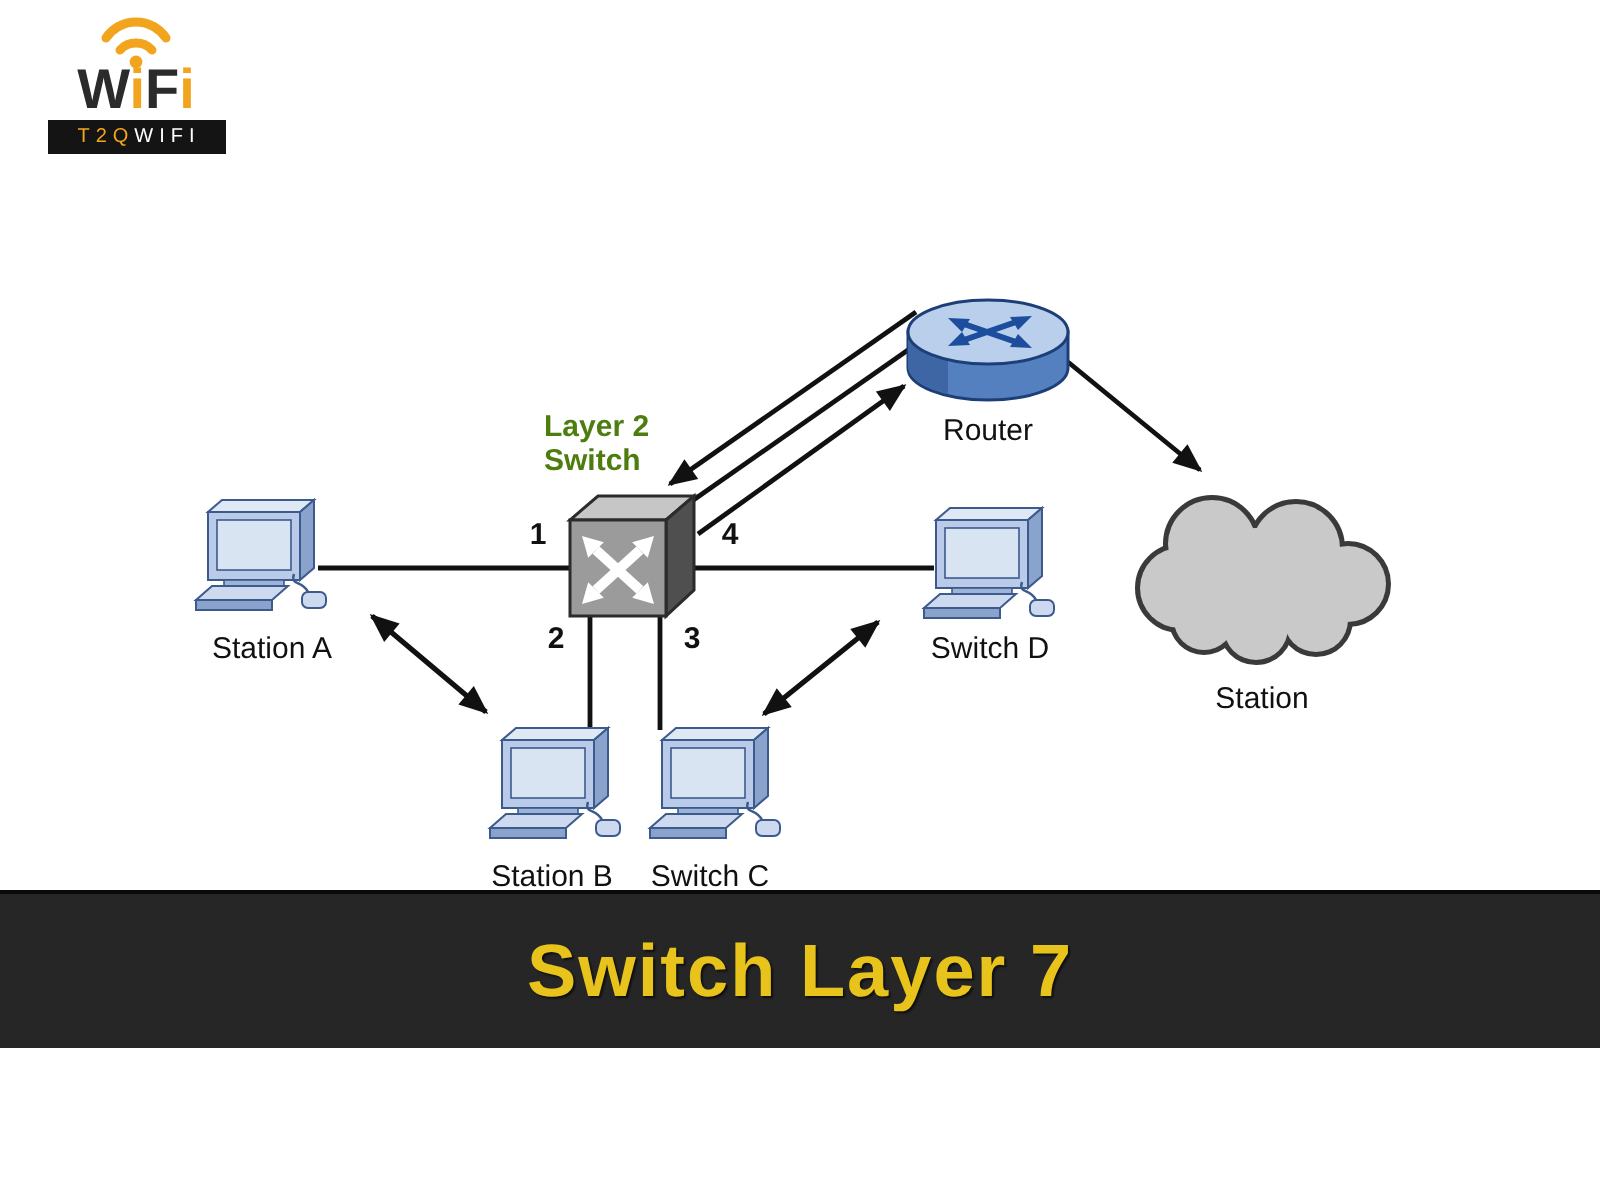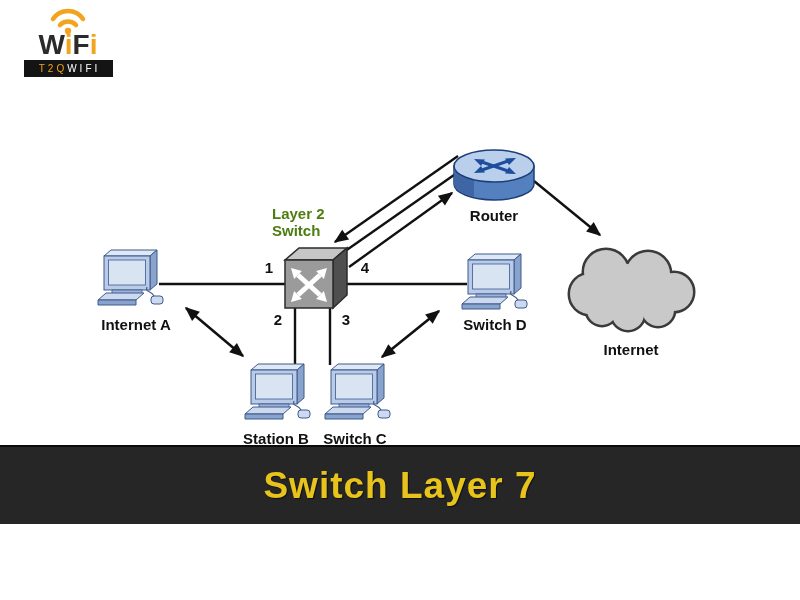--- a/index.html
+++ b/index.html
@@ -17,21 +17,21 @@
     margin:2px auto 0 auto;width:82px;background:#141414;color:#fff;
     font-size:10px;font-weight:normal;letter-spacing:3px;padding:3px 2px 3px 5px;
   }
   .logo-badge .gold{color:#f2a41c;}
   .logo-badge .white{color:#ffffff;}
   
   .links{position:absolute;left:0;top:0;width:800px;height:600px;}
   .node{position:absolute;}
   .dlabel{
     position:absolute;transform:translateX(-50%);white-space:nowrap;
-    font-size:15px;font-weight:bold;color:#111;line-height:16px;
+    font-size:15px;font-weight:normal;color:#111;line-height:16px;
   }
   .dlabel-left{position:absolute;white-space:nowrap;font-size:15px;font-weight:bold;color:#4d7c0f;line-height:16px;}
   .port{
     position:absolute;transform:translateX(-50%);font-size:15px;font-weight:bold;color:#111;
   }
   
   .banner{
     position:absolute;left:0;bottom:0;width:800px;height:77px;background:#262626;
     border-top:2px solid #0a0a0a;display:flex;align-items:center;justify-content:center;
   }
@@ -143,21 +143,21 @@
     <line x1="186" y1="308" x2="243" y2="356" stroke="#111" stroke-width="2.6" marker-start="url(#arr)" marker-end="url(#arr)"></line>
 
     <line x1="382" y1="357" x2="439" y2="311" stroke="#111" stroke-width="2.6" marker-start="url(#arr)" marker-end="url(#arr)"></line>
   </svg>
 
   <div class="node" style="left:96px;top:248px;">
     <svg width="76" height="64" viewBox="0 0 76 64">
         <use href="#pc-icon"></use>
       </svg>
   </div>
-  <div class="dlabel" style="left:136px;top:317px;">Internet A</div>
+  <div class="dlabel" style="left:136px;top:317px;">Station A</div>
 
   <div class="node" style="left:243px;top:362px;">
     <svg width="76" height="64" viewBox="0 0 76 64">
         <use href="#pc-icon"></use>
       </svg>
   </div>
   <div class="dlabel" style="left:276px;top:431px;">Station B</div>
 
   <div class="node" style="left:323px;top:362px;">
     <svg width="76" height="64" viewBox="0 0 76 64">
@@ -191,19 +191,19 @@
         <use href="#router-icon"></use>
       </svg>
   </div>
   <div class="dlabel" style="left:494px;top:208px;">Router</div>
 
   <div class="node" style="left:556px;top:230px;">
     <svg width="150" height="110" viewBox="0 0 150 110">
         <use href="#cloud-icon"></use>
       </svg>
   </div>
-  <div class="dlabel" style="left:631px;top:342px;">Internet</div>
+  <div class="dlabel" style="left:631px;top:342px;">Station</div>
 
   <div class="banner">
     <div class="banner-title">Switch Layer 7</div>
   </div>
 
 </div>
 
 </body></html>

